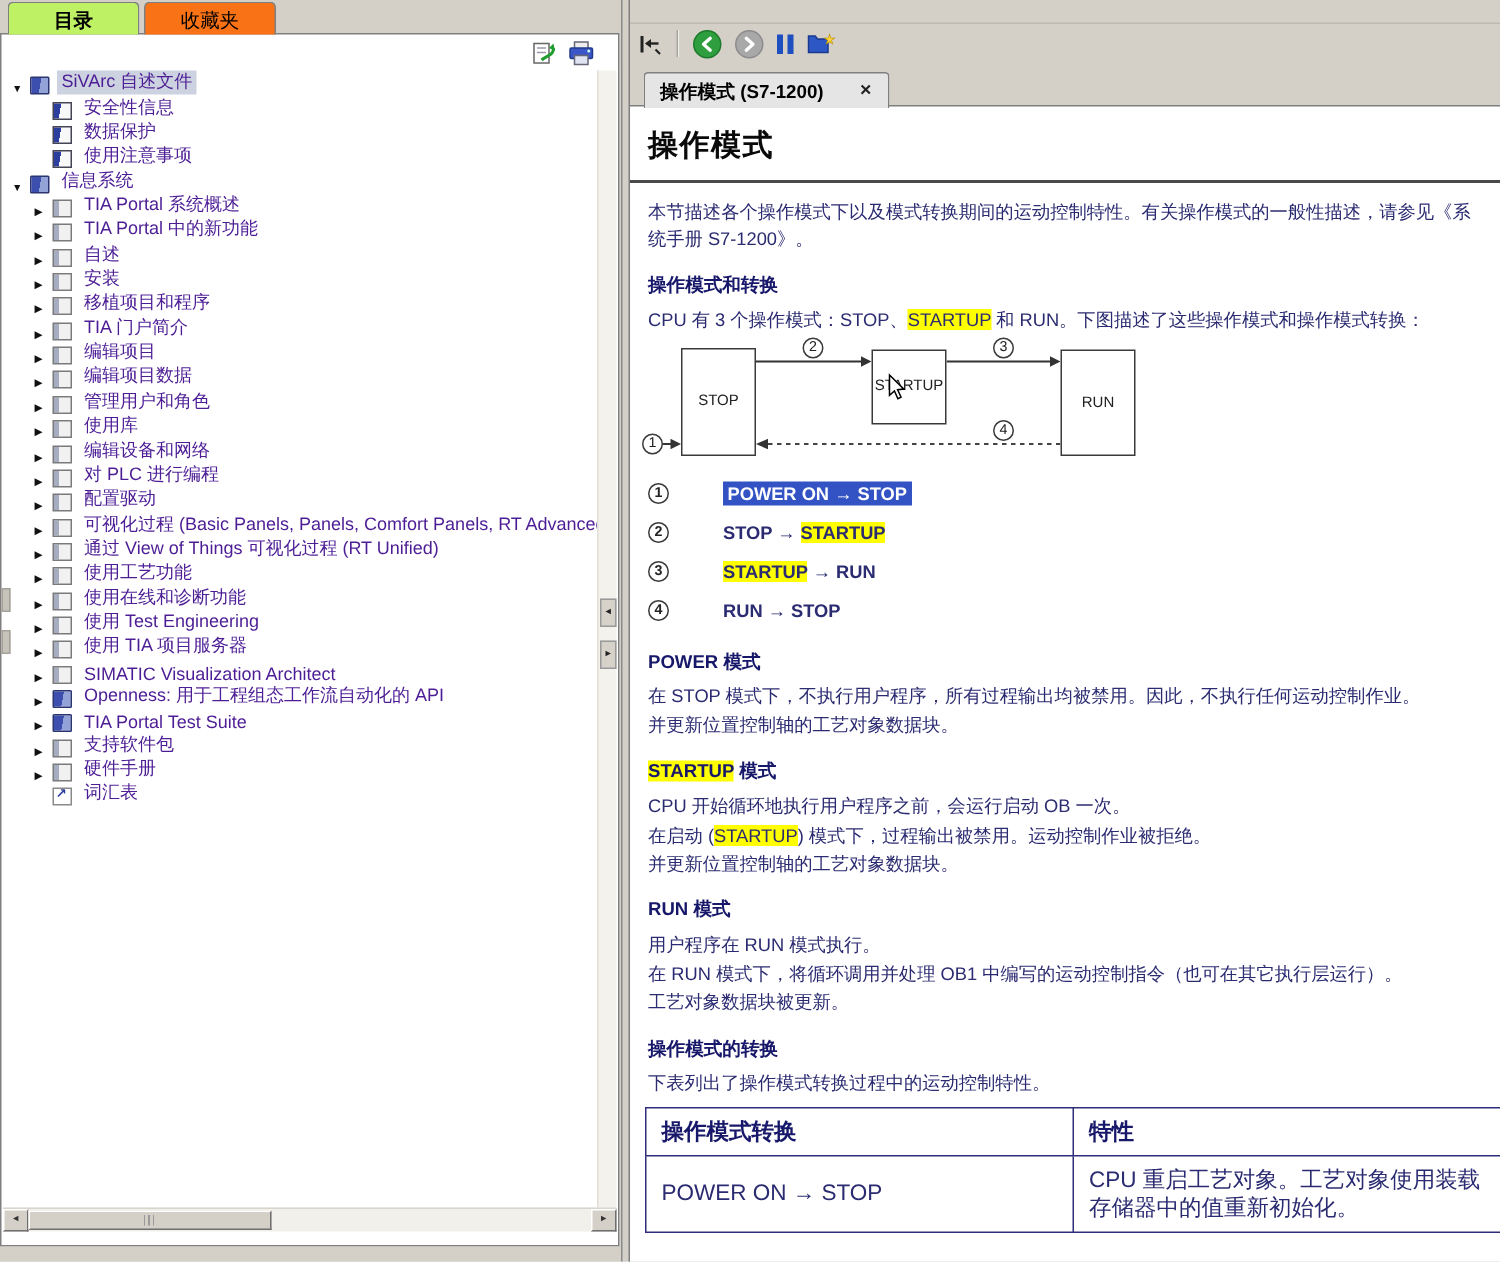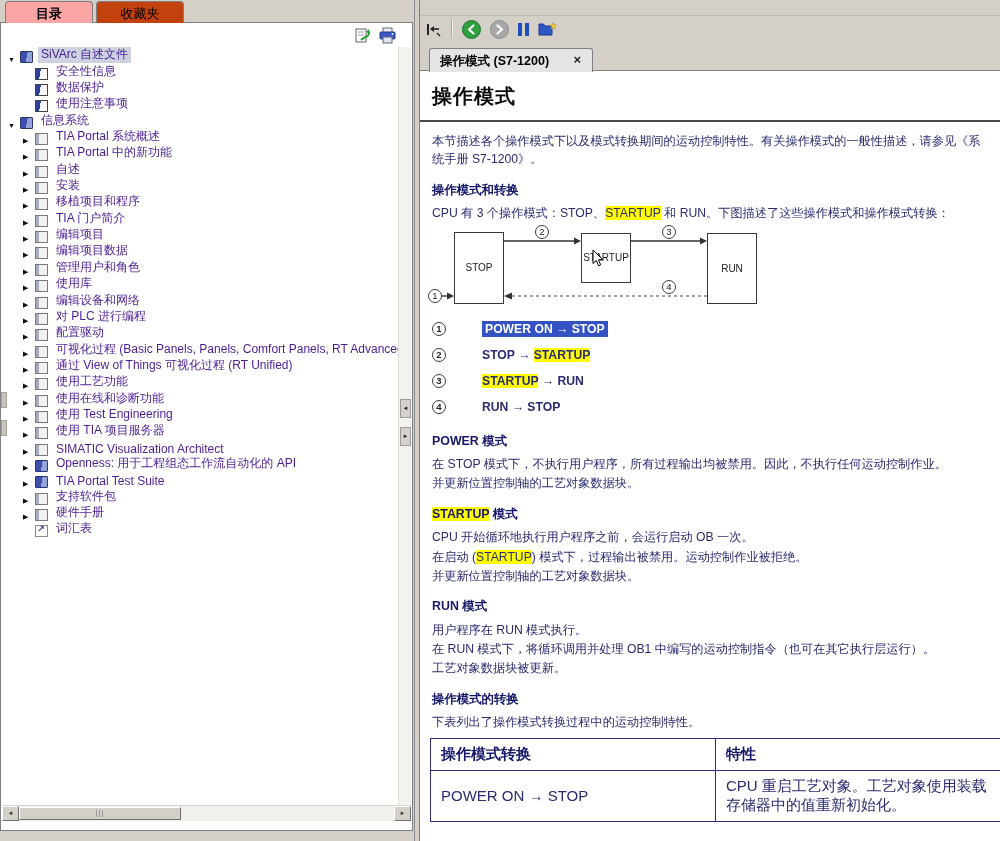--- a/index.html
+++ b/index.html
@@ -7,23 +7,23 @@
     width:1000px;height:841px;overflow:hidden;position:relative;
     background:#d4d0c8;font-family:"Liberation Sans","DejaVu Sans",sans-serif;
     -webkit-font-smoothing:antialiased;
   }
   
   .left-panel{position:absolute;left:0;top:0;width:414px;height:841px;}
   .lp-tabs{position:absolute;top:1px;left:5px;height:22px;display:flex;z-index:4;}
   .lp-tab{
     min-width:62px;text-align:center;font-size:13px;padding:3px 12px 2px;
     border:1px solid #7f7f7f;border-bottom:none;border-radius:4px 4px 0 0;
-    background:#c2410c;margin-right:3px;color:#000;cursor:default;
+    background:#f97316;margin-right:3px;color:#000;cursor:default;
   }
-  .lp-tab[data-active="true"]{background:#fca5a5;font-weight:bold;position:relative;z-index:5;}
+  .lp-tab[data-active="true"]{background:#bef264;font-weight:bold;position:relative;z-index:5;}
   .lp-body{
     position:absolute;top:22px;left:0;width:413px;bottom:10px;
     background:#fff;border:1px solid #7f7f7f;box-sizing:border-box;
   }
   .lp-toolbar{position:absolute;top:4px;right:16px;display:flex;gap:8px;z-index:2;}
   .tool-ic{width:17px;height:17px;display:inline-block;position:relative;}
   .lp-bottom{position:absolute;left:0;right:0;bottom:0;height:10px;background:#d4d0c8;}
   
   .tree{position:absolute;top:24px;left:2px;right:14px;bottom:24px;overflow:hidden;font-size:12px;padding-left:5px;}
   .tree-row{height:16.35px;display:flex;align-items:flex-end;white-space:nowrap;color:#4c1d95;}

